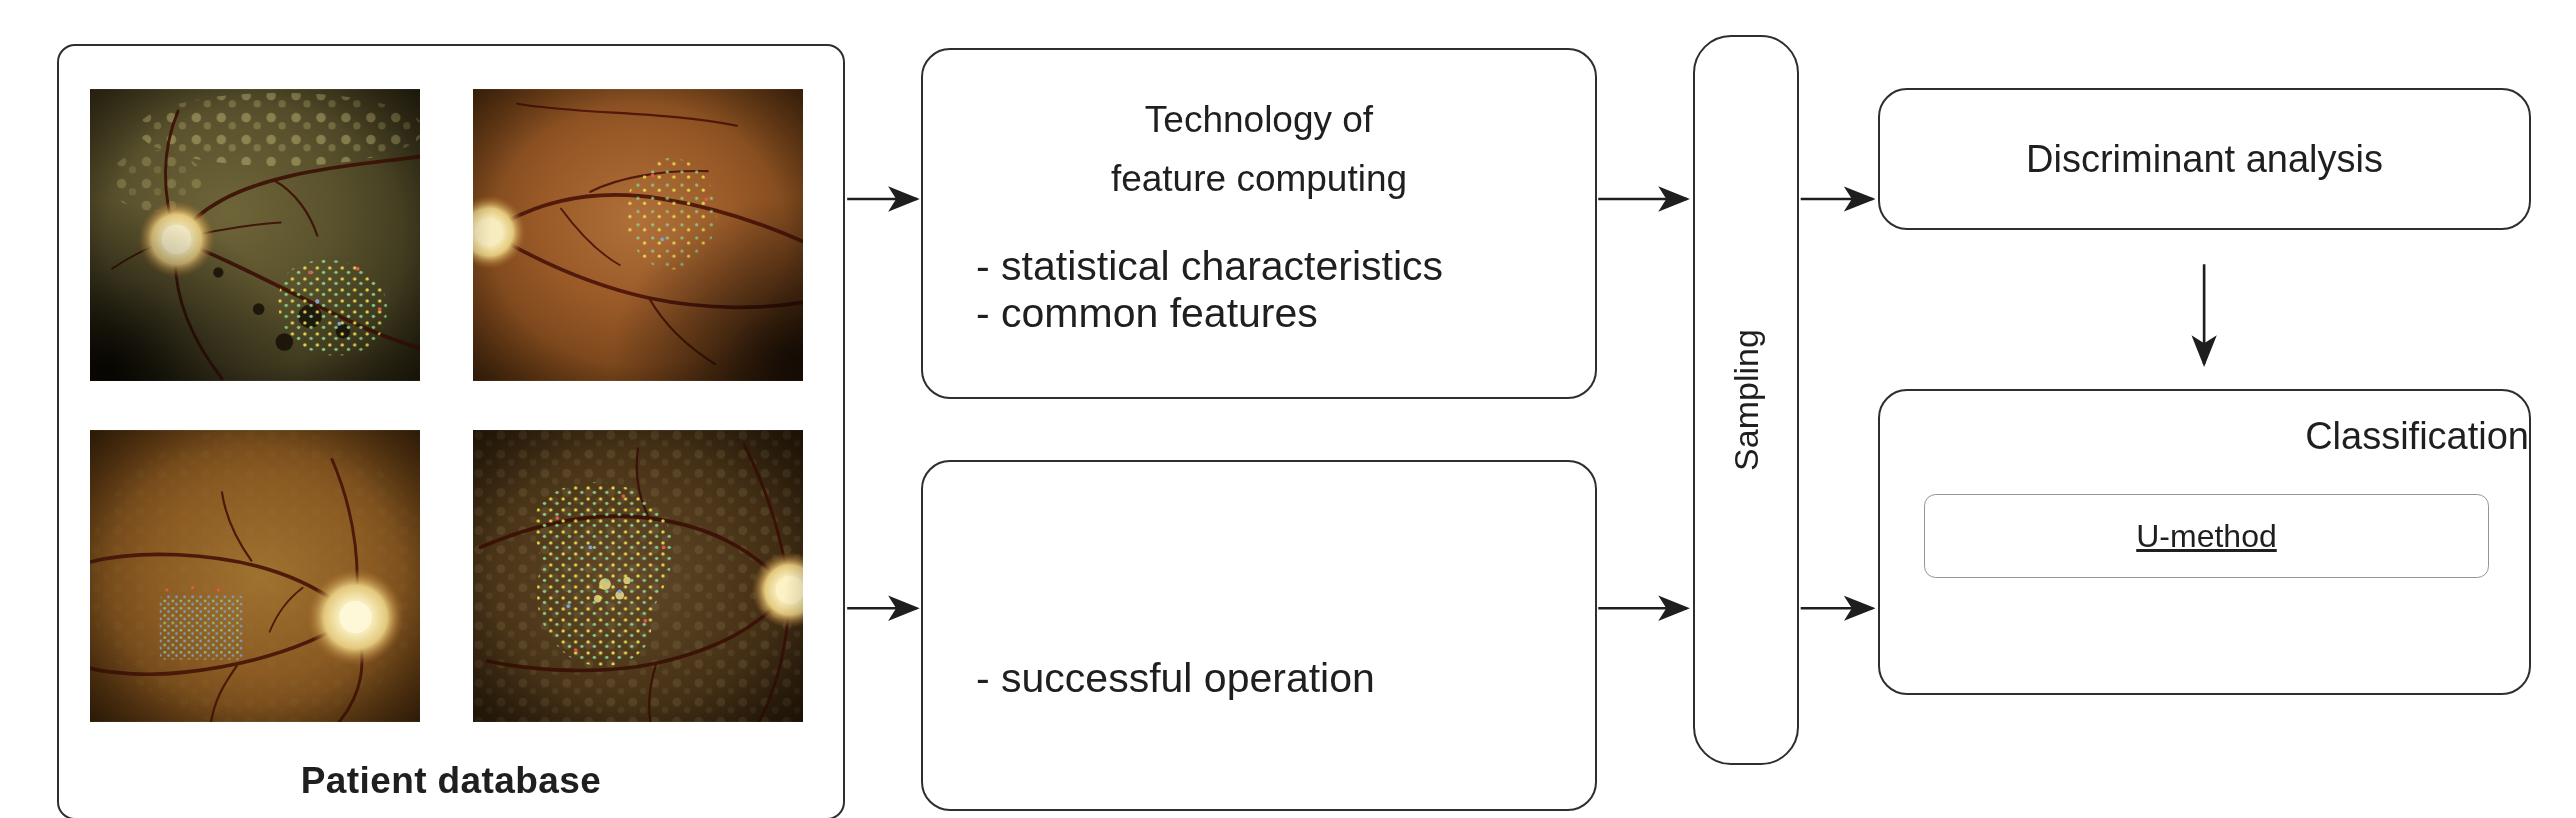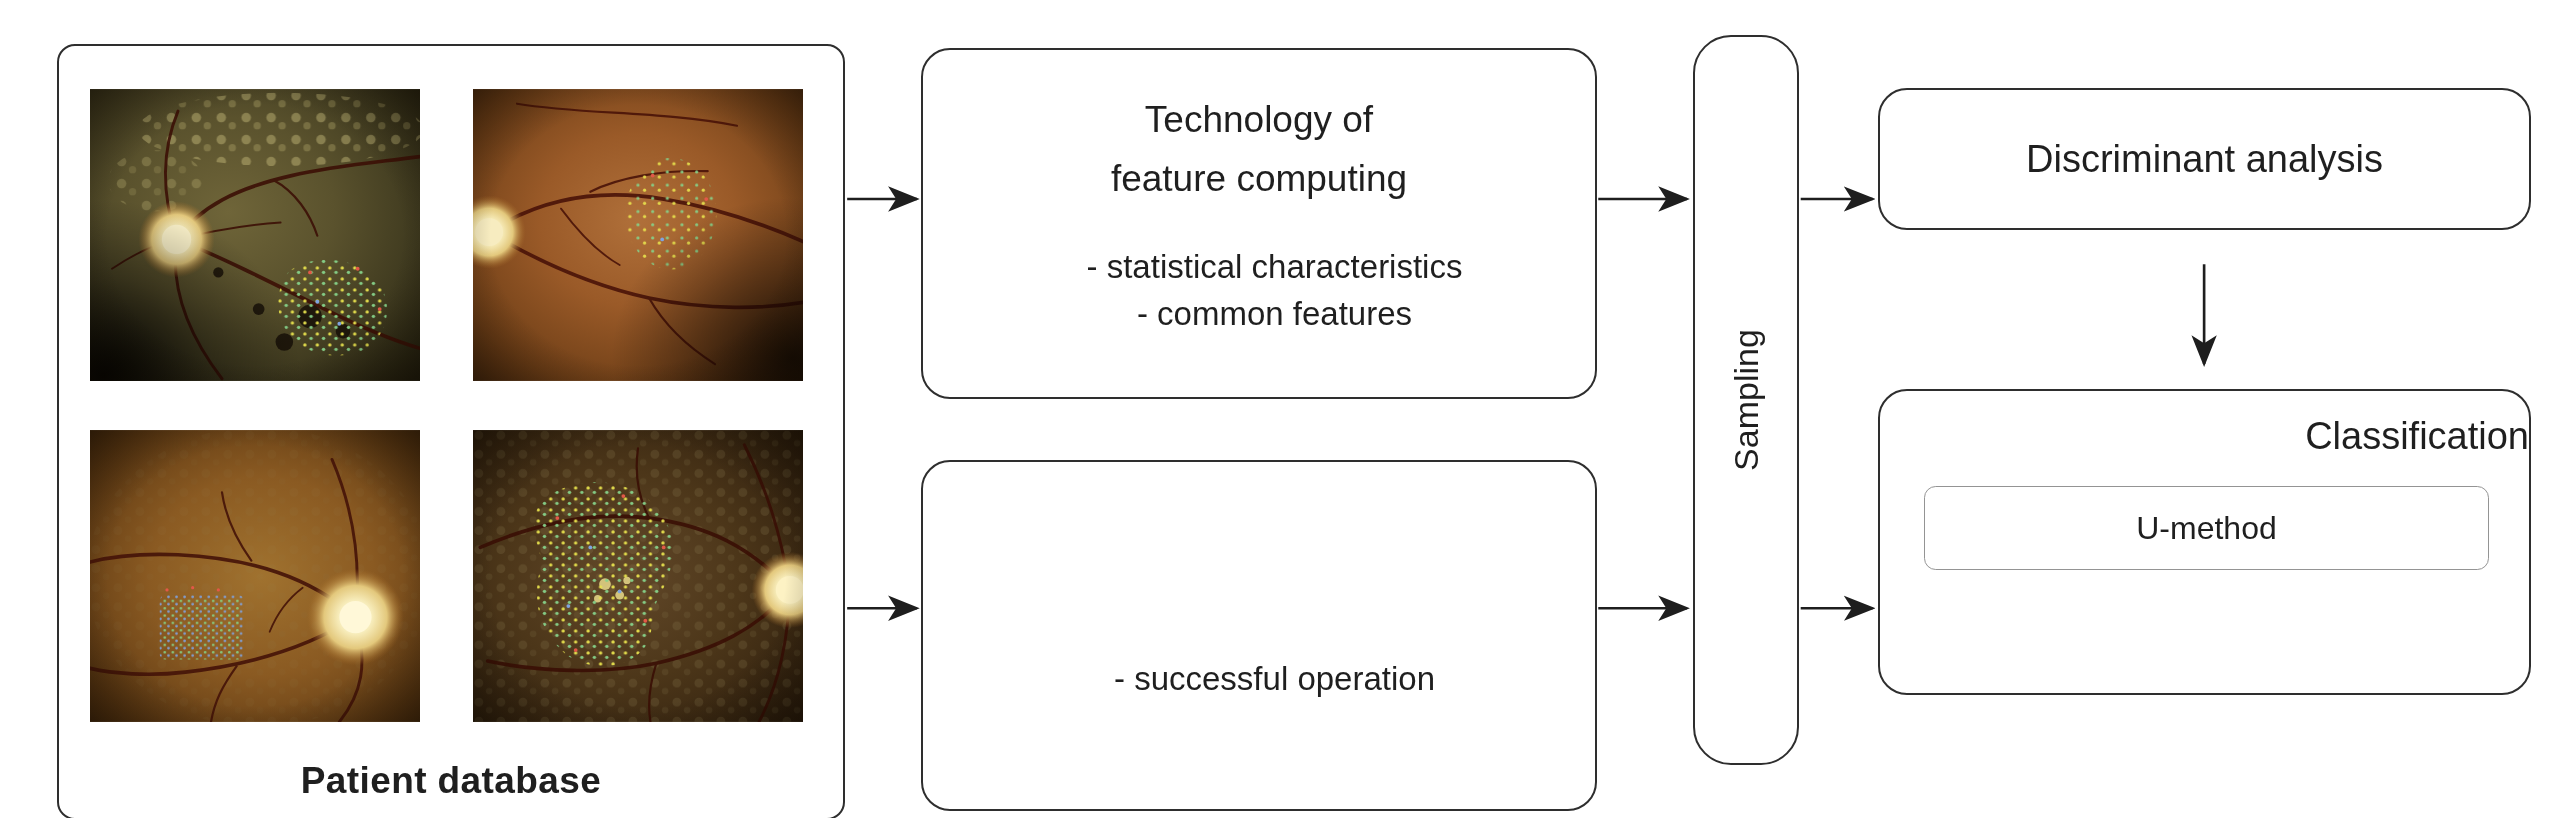--- a/index.html
+++ b/index.html
@@ -15,35 +15,35 @@
   .f1{left:31px;top:43px;}  .f2{left:414px;top:43px;}
   .f3{left:31px;top:384px;} .f4{left:414px;top:384px;}
   .patient-label{position:absolute;left:0;top:714px;width:100%;text-align:center;
                  font-size:37px;font-weight:bold;letter-spacing:0.4px;}
   
   .midbox{left:921px;width:676px;height:351px;}
   .mb-top{top:28px;} .mb-bot{top:440px;}
   .mid-title{position:absolute;top:40px;left:0;width:100%;text-align:center;
              font-size:37px;line-height:59px;}
   .mid-bullets{position:absolute;top:193px;left:53px;right:22px;
-               font-size:33px;line-height:47px;text-align:center;}
+               font-size:41px;line-height:47px;text-align:left;}
   
   .sampling{left:1693px;top:14.7px;width:106px;height:730px;border-radius:38px;}
   .sampling-label{position:absolute;left:50%;top:50%;transform:translate(-50%,-50%) rotate(-90deg);
                   font-size:34px;white-space:nowrap;}
   
   .discriminant{left:1878px;top:68px;width:653px;height:142px;display:flex;
                 align-items:center;justify-content:center;font-size:38px;}
   .classification{left:1878px;top:369px;width:653px;height:306px;}
   .class-title{position:absolute;top:22px;left:0;width:100%;text-align:right;
                font-size:38px;line-height:47px;}
   .method{position:absolute;left:44px;width:565px;height:84px;background:#fff;
           border:1.8px solid #949494;border-radius:11.7px;box-sizing:border-box;
           display:flex;align-items:center;justify-content:center;font-size:32px;}
-  .m1{top:95px;} .m2{top:206px;}
+  .m1{top:103px;text-decoration:underline;} .m2{top:206px;}
   
   .arrows{position:absolute;left:0;top:0;width:2576px;height:819px;pointer-events:none;}
 </style>
 </head>
 <body>
 
 <div class="stage">
 
   <svg width="0" height="0" style="position:absolute" aria-hidden="true">
     <defs>

